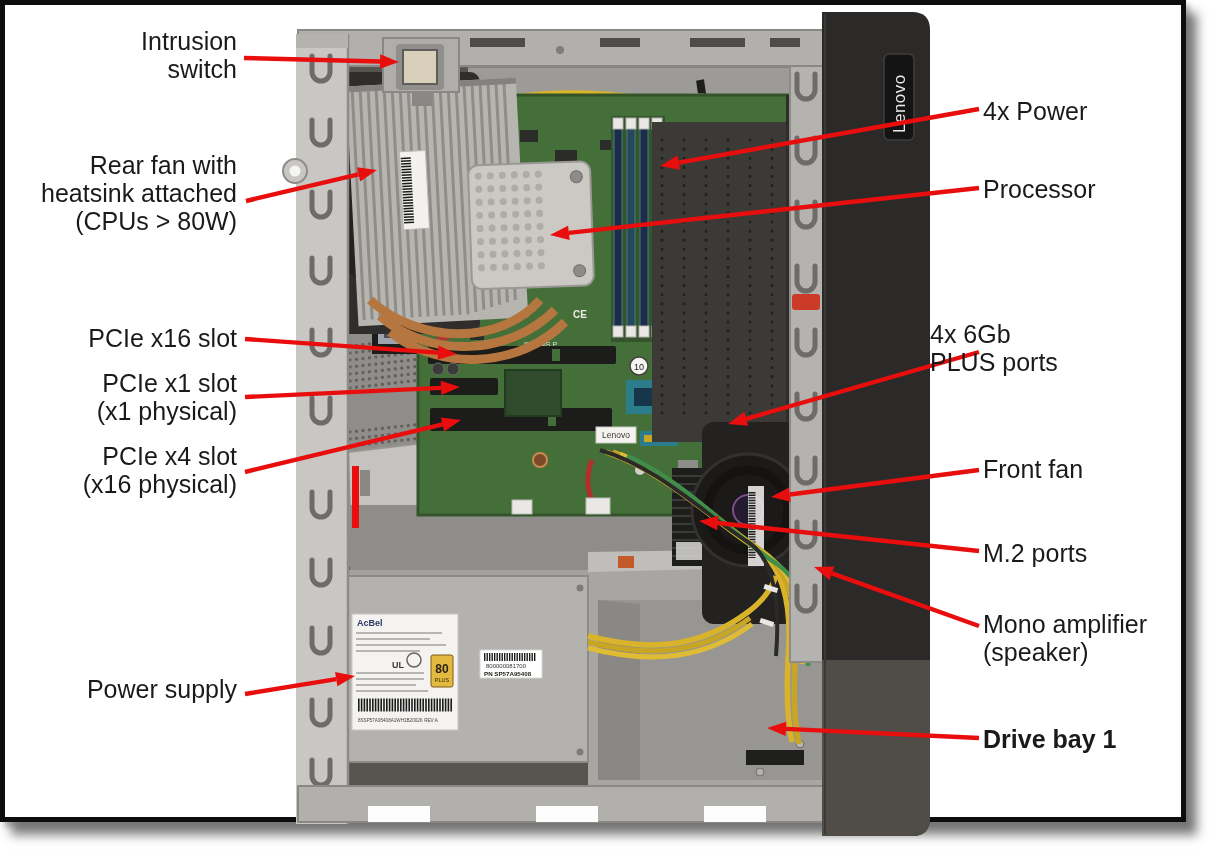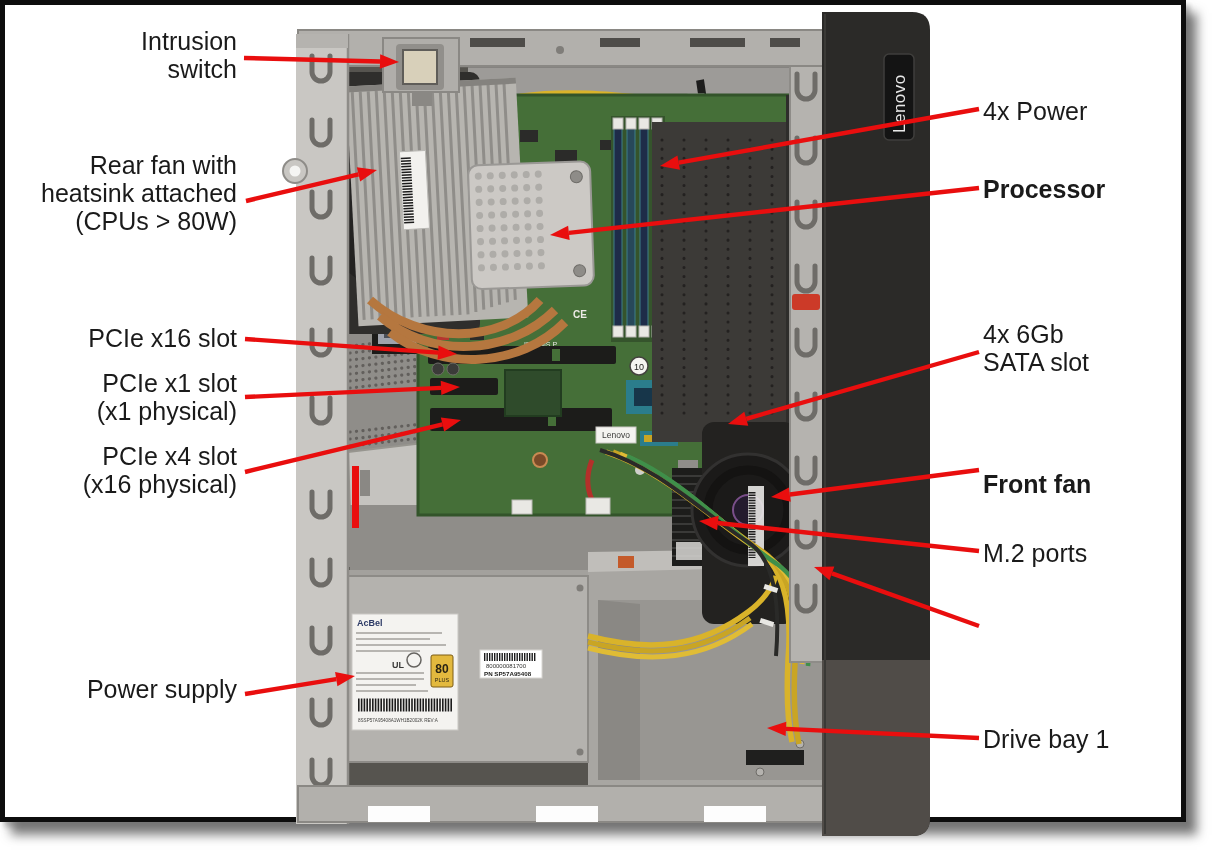--- a/index.html
+++ b/index.html
@@ -468,29 +468,33 @@
     <div class="callout" style="top: 442px; left: -3px; width: 240px; text-align: right;">
       <div>PCIe x4 slot</div>
       <div>(x16 physical)</div>
     </div>
     <div class="callout" style="top: 675px; left: -3px; width: 240px; text-align: right;">
       <div>Power supply</div>
     </div>
     <div class="callout" style="top: 97px; left: 983px;">
       <div>4x Power</div>
     </div>
-    <div class="callout" style="top: 175px; left: 983px; font-weight: bold;">
+    <div class="callout" style="top: 175px; left: 983px;">
       <div>Processor</div>
     </div>
-    <div class="callout" style="top: 320px; left: 983px;">
+    <div class="callout" style="top: 320px; left: 930px;">
       <div>4x 6Gb</div>
-      <div>SATA slot</div>
-    </div>
-    <div class="callout" style="top: 470px; left: 983px; font-weight: bold;">
+      <div>PLUS ports</div>
+    </div>
+    <div class="callout" style="top: 455px; left: 983px;">
       <div>Front fan</div>
     </div>
     <div class="callout" style="top: 539px; left: 983px;">
       <div>M.2 ports</div>
     </div>
-    <div class="callout" style="top: 725px; left: 983px;">
+    <div class="callout" style="top: 610px; left: 983px;">
+      <div>Mono amplifier</div>
+      <div>(speaker)</div>
+    </div>
+    <div class="callout" style="top: 725px; left: 983px; font-weight: bold;">
       <div>Drive bay 1</div>
     </div>
   </div>
 
 </body></html>

